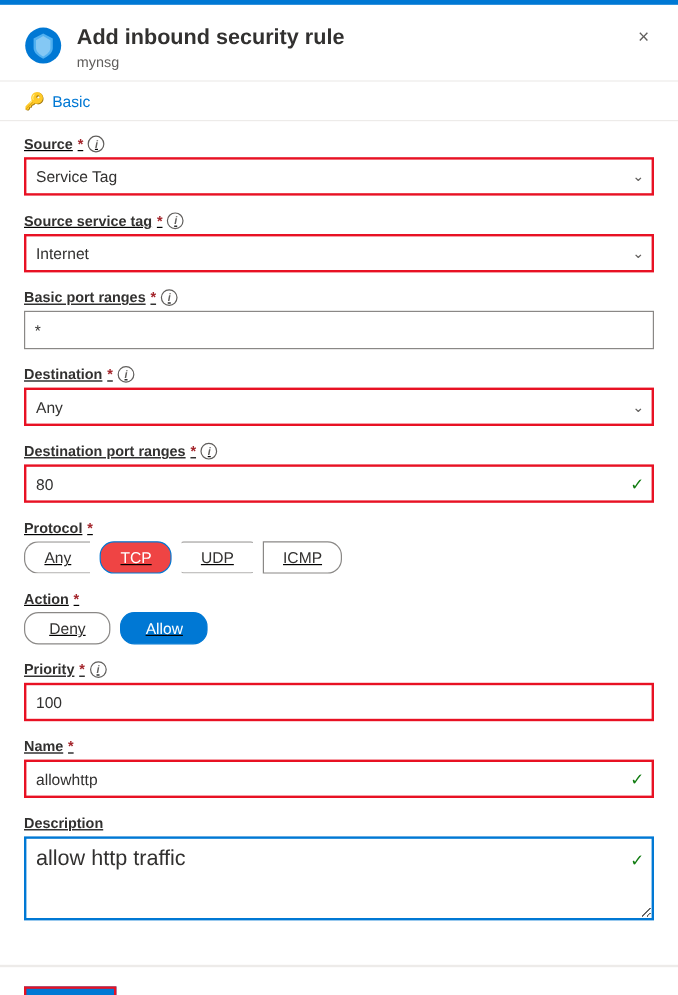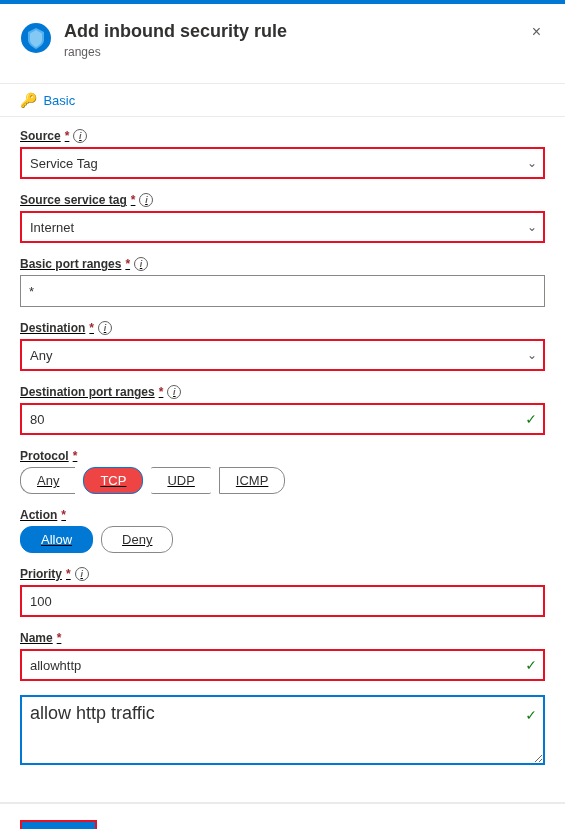--- a/index.html
+++ b/index.html
@@ -19,21 +19,21 @@
       flex-direction: column;
     }
     .top-bar {
       height: 4px;
       background: #0078d4;
       width: 100%;
     }
     .header {
       display: flex;
       align-items: flex-start;
-      padding: 16px 20px 24px 20px;
+      padding: 16px 20px 8px 20px;
       border-bottom: 1px solid #edebe9;
     }
     .header-icon {
       width: 32px;
       height: 32px;
       margin-right: 12px;
       flex-shrink: 0;
       margin-top: 2px;
     }
     .header-text {
@@ -252,21 +252,21 @@
 
     <div class="header-icon">
       <svg viewBox="0 0 32 32" width="32" height="32" xmlns="http://www.w3.org/2000/svg">
         <circle cx="16" cy="16" r="15" fill="#0078d4"></circle>
         <path d="M16 6 L24 10 L24 18 C24 22 20 25 16 27 C12 25 8 22 8 18 L8 10 Z" fill="#50b0f0"></path>
         <path d="M16 8 L22 11.5 L22 18 C22 21 19 23.5 16 25 C13 23.5 10 21 10 18 L10 11.5 Z" fill="#fff" opacity="0.3"></path>
       </svg>
     </div>
     <div class="header-text">
       <div class="header-title">Add inbound security rule</div>
-      <div class="header-subtitle">ranges</div>
+      <div class="header-subtitle">mynsg</div>
     </div>
     <button class="close-btn">×</button>
   </div>
 
   <div class="basic-section">
     <span class="key-icon">🔑</span>
     <span class="basic-label">Basic</span>
   </div>
 
   <div class="form-body">
@@ -356,22 +356,22 @@
         <button class="protocol-btn protocol-icmp">ICMP</button>
       </div>
     </div>
 
     <div class="form-group">
       <div class="form-label">
         <span>Action</span>
         <span class="required-star">*</span>
       </div>
       <div class="action-group">
+        <button class="action-btn action-deny">Deny</button>
         <button class="action-btn active">Allow</button>
-        <button class="action-btn action-deny">Deny</button>
       </div>
     </div>
 
     <div class="form-group">
       <div class="form-label">
         <span>Priority</span>
         <span class="required-star">*</span>
         <span class="info-icon">i</span>
       </div>
       <div class="select-wrapper">
@@ -384,20 +384,23 @@
         <span>Name</span>
         <span class="required-star">*</span>
       </div>
       <div class="select-wrapper">
         <input type="text" class="form-input input-highlighted" value="allowhttp" style="">
         <span class="check-icon">✓</span>
       </div>
     </div>
 
     <div class="form-group">
+      <div class="form-label">
+        <span>Description</span>
+      </div>
       <div class="textarea-wrapper">
         <textarea class="form-textarea" style="border: 2px solid rgb(0, 120, 212); min-height: 70px;">allow http traffic</textarea>
         <span class="check-icon" style="top: 12px; transform: none;">✓</span>
       </div>
     </div>
 
   </div>
 
   <div style="height:1px; background:#edebe9;"></div>
   <div class="footer">

